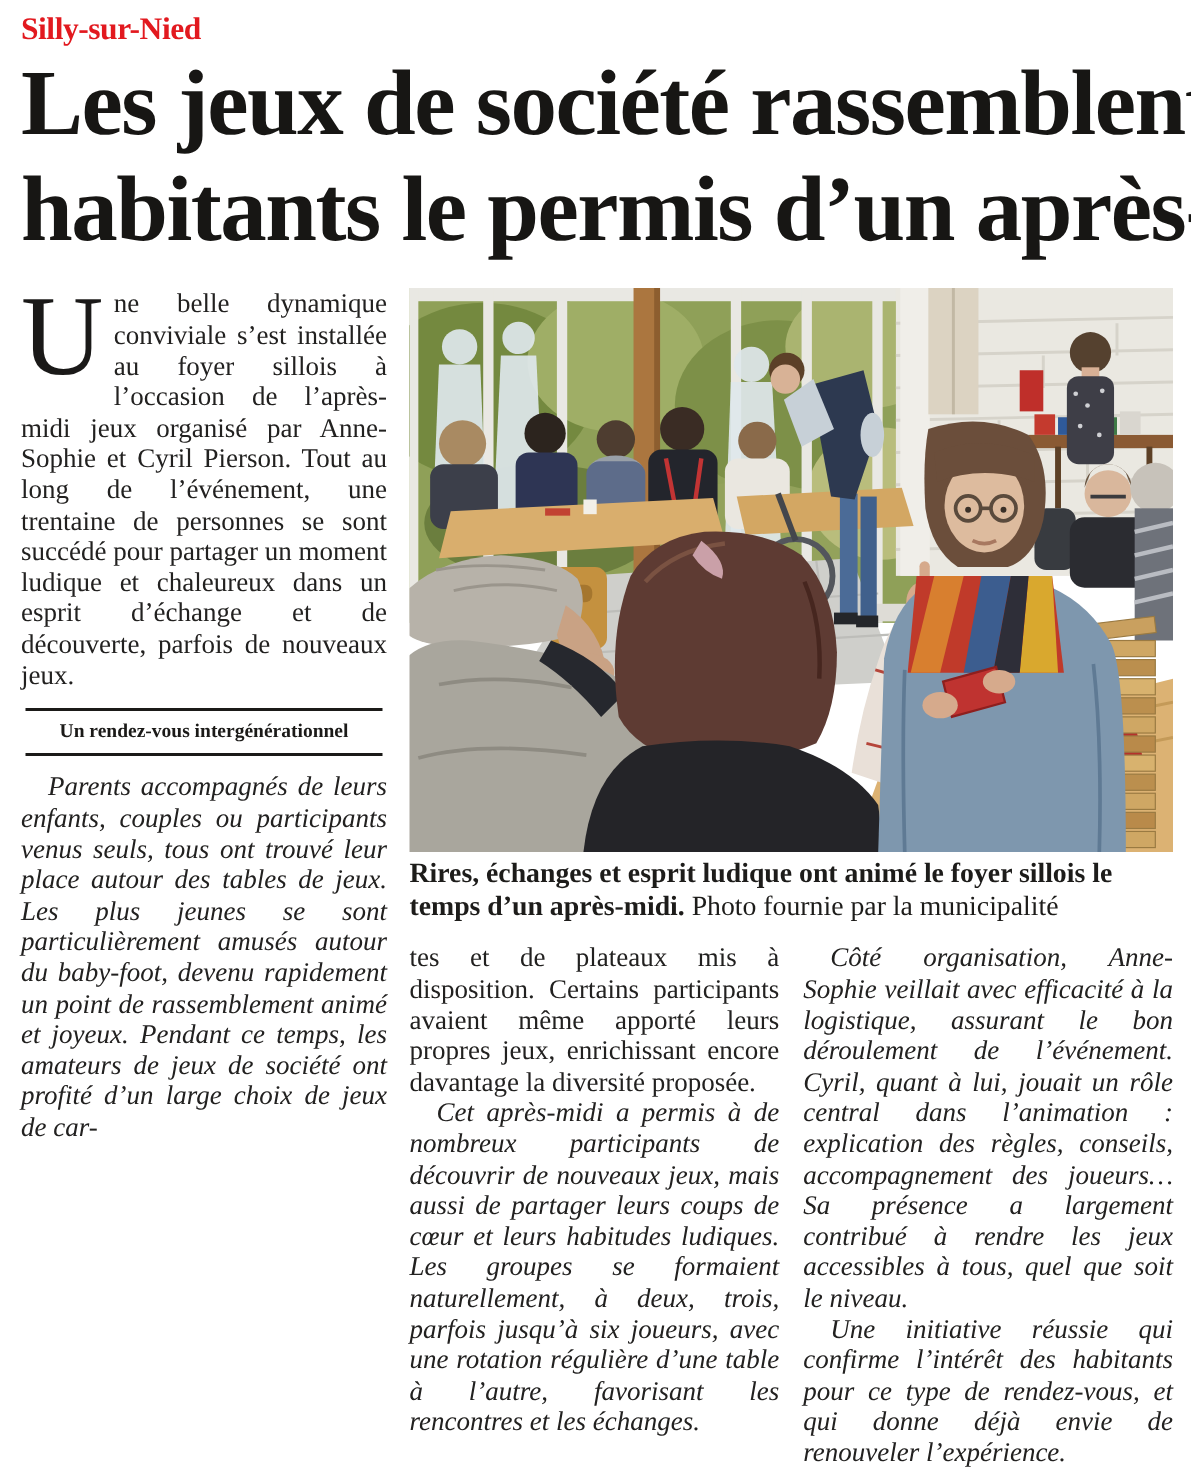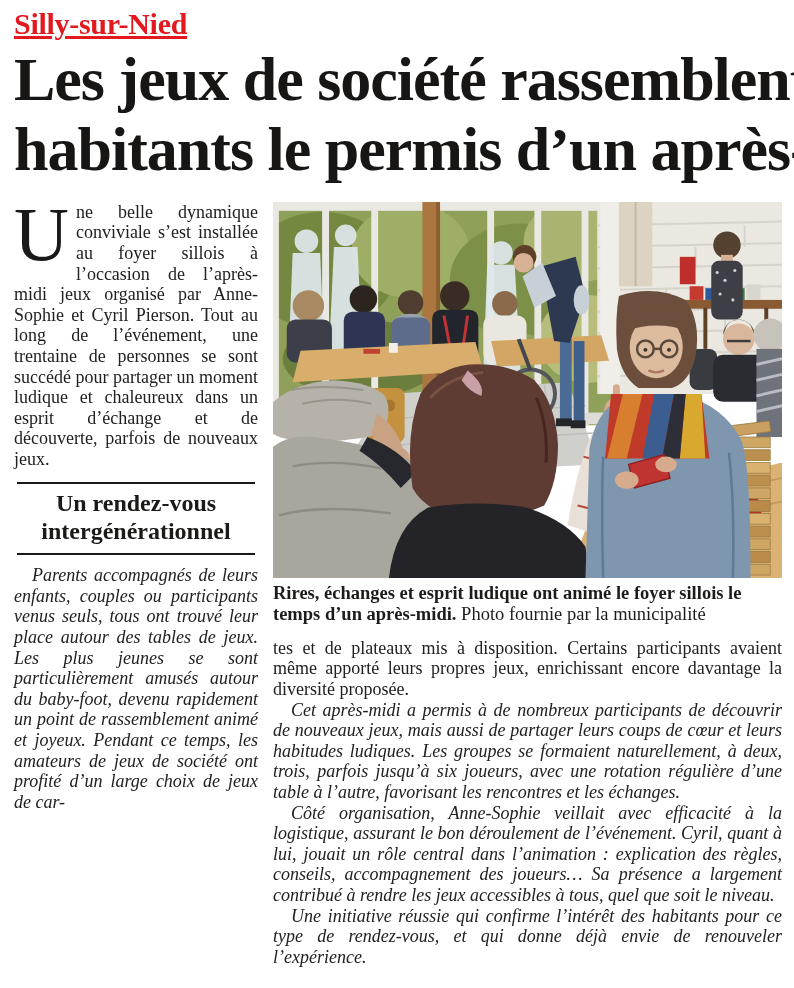--- a/index.html
+++ b/index.html
@@ -3,22 +3,22 @@
 <meta charset="utf-8">
 <style>
   html,body{margin:0;padding:0;background:#ffffff;}
   .page{
     position:relative;width:794px;height:988px;box-sizing:border-box;
     background:#fff;color:var(--ink,#1e1d1b);
     font-family:"Liberation Serif", serif;
     padding:6px 12px 8px 14px;overflow:hidden;
   }
   .kicker{
-    color:var(--accent,#e2191f);font-weight:700;font-size:30px;line-height:1.05;
-    margin:2px 0 4px 0;letter-spacing:-0.3px;text-decoration:underline;
+    color:var(--accent,#e2191f);font-weight:700;font-size:21px;line-height:1.05;
+    margin:2px 0 4px 0;letter-spacing:-0.3px;
   }
   .headline{margin:2px 0 0 0;font-weight:700;color:#171614;letter-spacing:-1px;}
   .hl-line{display:block;font-size:62px;line-height:1.14;white-space:nowrap;}
   .content{display:grid;grid-template-columns:244px 1fr;column-gap:15px;margin-top:17px;}
   .col-left{min-width:0;}
   .lead{
     font-weight:700;font-size:20.5px;line-height:22.4px;text-align:justify;
     margin:0 0 10px 0;color:#222120;
   }
   .body{
@@ -27,29 +27,29 @@
   .indent{text-indent:18px;font-style:italic;}
   .dropcap{
     float:left;font-size:76px;line-height:60px;height:60px;
     padding:2px 7px 0 0;font-weight:400;color:#1a1918;
   }
   .subhead-block{
     border-top:2.5px solid #1b1a18;border-bottom:2.5px solid #1b1a18;
     margin:12px 3px 10px 3px;padding:5px 2px 8px 2px;
   }
   .subhead{
-    margin:0;text-align:center;font-size:24px;line-height:1.18;font-weight:700;color:#1b1a18;
+    margin:0;text-align:center;font-size:13px;line-height:1.18;font-weight:700;color:#1b1a18;
   }
   .col-right{min-width:0;}
   .photo{margin:0;}
   .photo svg{display:block;width:100%;height:376px;}
   .caption{display:block;font-size:18.5px;line-height:21.5px;margin-top:5px;color:#1d1c1a;text-align:left;}
   .cap-bold{font-weight:700;}
   .cap-credit{font-weight:400;}
-  .cols2{display:grid;grid-template-columns:1fr;column-gap:16px;margin-top:12px;}
+  .cols2{display:grid;grid-template-columns:1fr 1fr;column-gap:16px;margin-top:12px;}
   .colm,.colr{min-width:0;}
 </style>
 </head>
 <body>
 
 <div class="page">
 
   <div class="kicker">Silly-sur-Nied</div>
 
   <h1 class="headline">

